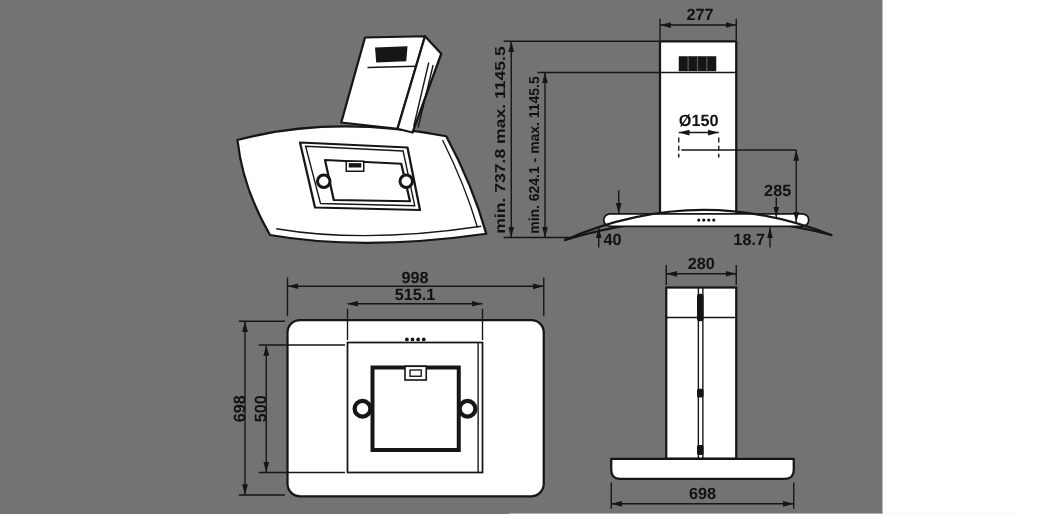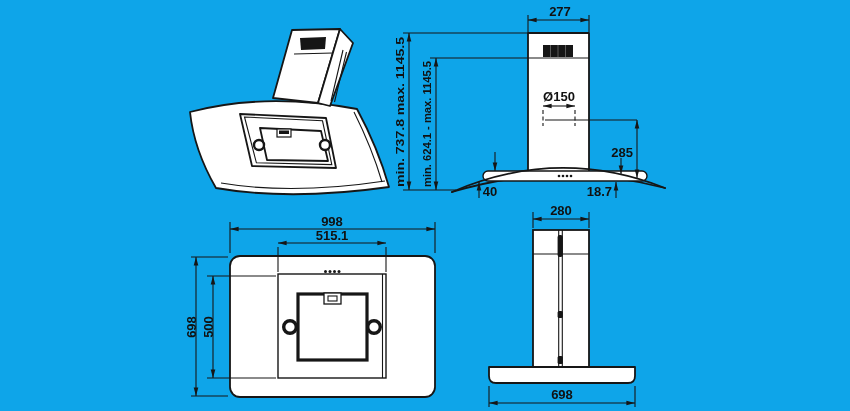--- a/index.html
+++ b/index.html
@@ -1,16 +1,16 @@
 <!DOCTYPE html>
 <html><head>
 <meta charset="utf-8">
 <style>
   html,body{margin:0;padding:0;background:#fff;}
-  #stage{position:relative;width:850px;height:411px;background:#0ea5e9;overflow:hidden;}
+  #stage{position:relative;width:706px;height:411px;background:#737373;overflow:hidden;}
   svg{position:absolute;left:0;top:0;}
   .ol{stroke:#161616;stroke-width:1.8;fill:none;stroke-linejoin:round;stroke-linecap:round;}
   .olf{stroke:#161616;stroke-width:1.8;fill:#ffffff;stroke-linejoin:round;}
   .thin{stroke:#161616;stroke-width:1.1;fill:none;}
   .dl{stroke:#161616;stroke-width:1.1;fill:none;}
   .dsh{stroke:#161616;stroke-width:1.1;fill:none;stroke-dasharray:4 2.5;}
   .blk{fill:#151515;stroke:none;}
   text{font-family:"Liberation Sans","DejaVu Sans",sans-serif;font-weight:bold;font-size:13px;fill:#111;}
   text.sm{font-size:11.5px;}
 </style>

